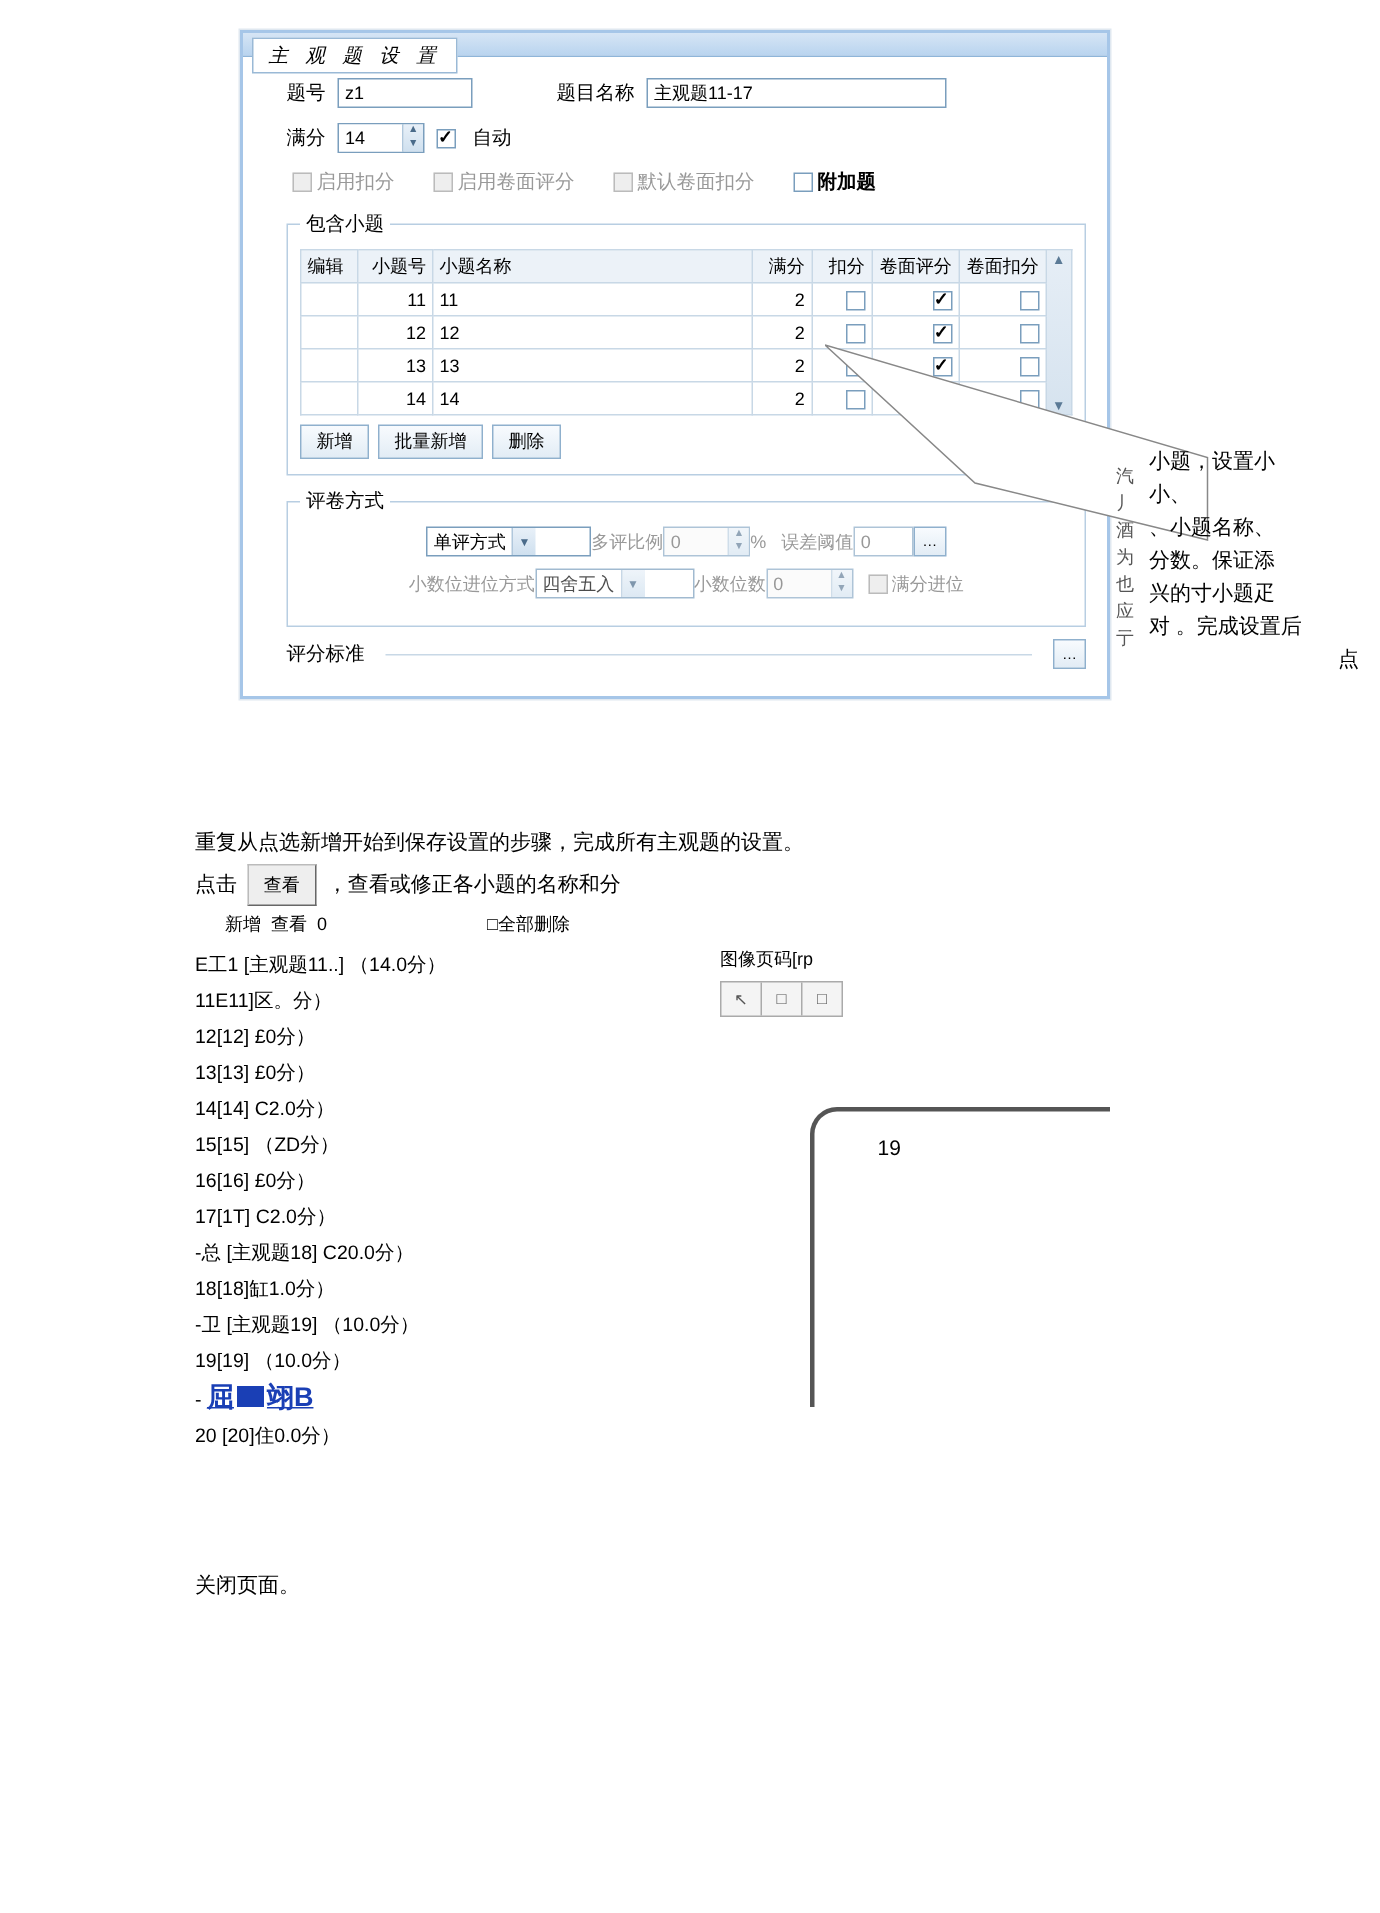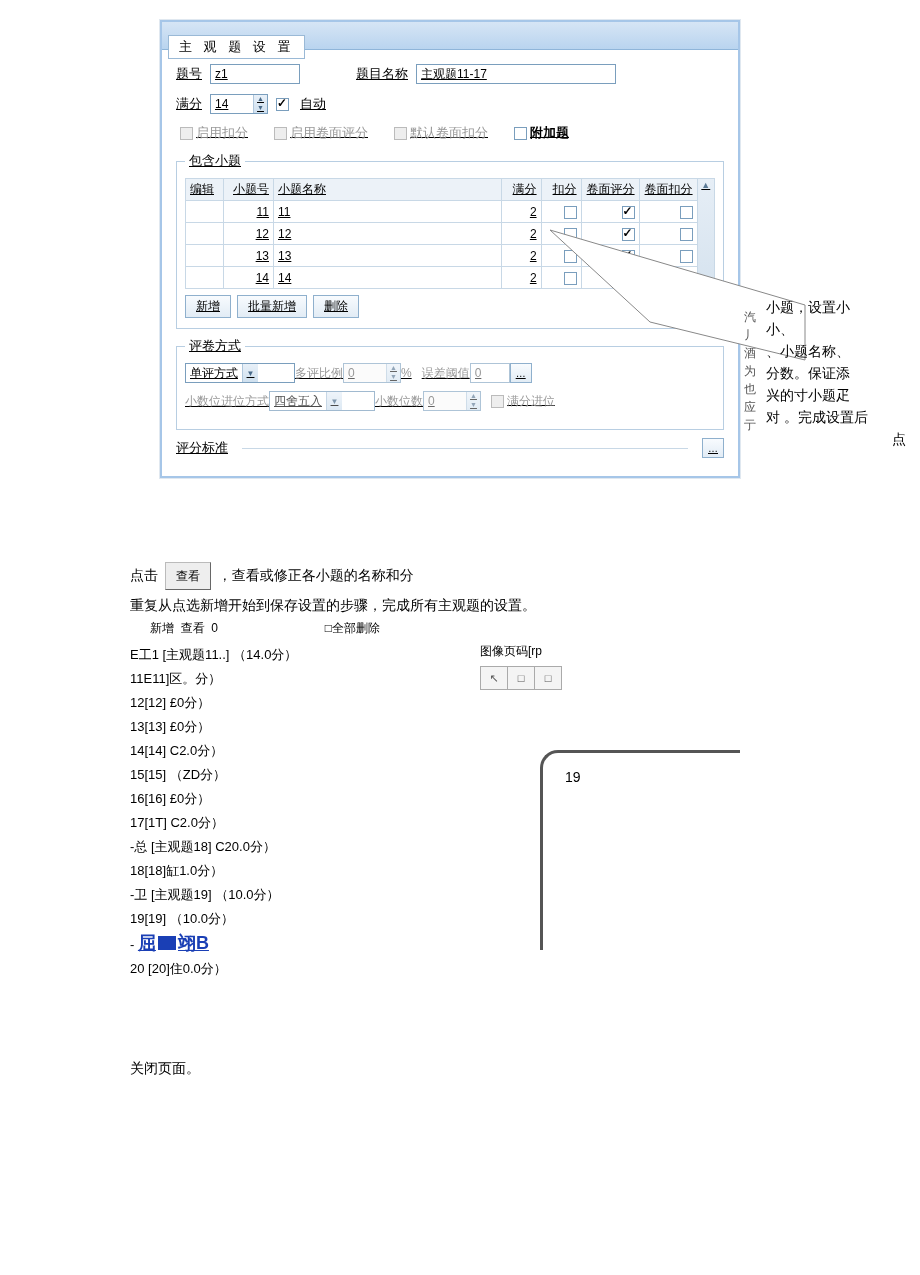--- a/index.html
+++ b/index.html
@@ -8,34 +8,35 @@
 
   
   .dialog {
     margin-left: 30px;
     width: 580px;
     border: 2px solid #a6c6e8;
     background: #fff;
     box-shadow: 0 0 0 1px #e0e8f0;
   }
   .titlebar {
-    height: 28px;
+    height: 16px;
     background: linear-gradient(#d6e5f5, #b9d4ef);
     border-bottom: 1px solid #8fb5d9;
-    padding: 13px 6px;
+    padding: 3px 6px;
+    font-style: italic;
   }
   .titlebar-label {
     display: inline-block;
     background: #fff;
     border: 1px solid #9ab9d6;
     padding: 2px 10px;
     font-size: 13px;
     letter-spacing: 4px;
   }
-  .dialog-body { padding: 14px 14px 8px 14px; text-decoration: underline; }
+  .dialog-body { padding: 14px 14px 8px 29px; }
 
   .form-row { display: flex; align-items: center; gap: 8px; margin-bottom: 10px; }
   .lbl { font-size: 13px; white-space: nowrap; }
   input.txt {
     border: 1px solid #7a9ebd; height: 20px; padding: 1px 4px;
     font-size: 12px; background: #fff;
   }
   .num-id { width: 90px; }
   .name-field { width: 200px; }
   .spinner {
@@ -86,21 +87,21 @@
   }
   .select .sel-arrow {
     width:16px; height:100%; border-left:1px solid #b0c7dc;
     background:linear-gradient(#e8f0f8,#cfe0ef);
     display:flex; align-items:center; justify-content:center; font-size:8px; color:#4a6b8a; margin-left:4px;
   }
   .dot-btn {
     width:22px; height:20px; border:1px solid #8fb0cd;
     background:linear-gradient(#f8fbfe,#e2ecf5); font-size:10px; cursor:pointer;
   }
-  .eval-row { display:flex; align-items:center; margin-bottom:8px; font-size:12px; }
+  .eval-row { display:flex; align-items:center; margin-bottom:8px; font-size:12px;justify-content:center; }
 
   
   .callout-wedge {
     position:absolute; pointer-events:none;
   }
   .callout-text {
     position:absolute; font-size:14px; line-height:22px; width:140px;
   }
   .dialog-zone { position:relative; }
 
@@ -129,21 +130,21 @@
   .tool-row span {
     flex:1; border-right:1px solid #aaa; display:flex; align-items:center; justify-content:center;
     font-size:11px; color:#555;
   }
   .tool-row span:last-child { border-right:none; }
   .corner-box {
     margin-top:60px; margin-left:60px; width:200px; height:200px;
     border-left:3px solid #555; border-top:3px solid #555;
     border-top-left-radius:18px; position:relative;
   }
-  .corner-box .inside-label { position:absolute; top:16px; left:22px; font-size:14px; }
+  .corner-box .inside-label { position:absolute; top:16px; left:42px; font-size:14px; }
 
   .lower-flex { position:relative; min-height:380px; }
 </style>
 </head>
 <body>
 
 <div class="doc-area">
 
   <div class="dialog-zone">
 
@@ -319,26 +320,26 @@
       <div>分数。保证添</div>
       <div>兴的寸小题疋</div>
       <div>对 。完成设置后</div>
       <div style="text-align:right">点</div>
     </div>
 
   </div>
 
   <div style="height:80px"></div>
 
+  <div class="para">重复从点选新增开始到保存设置的步骤，完成所有主观题的设置。</div>
   <div class="para">
     <span>点击</span>
     <span class="view-btn">查看</span>
     <span>，查看或修正各小题的名称和分</span>
   </div>
-  <div class="para">重复从点选新增开始到保存设置的步骤，完成所有主观题的设置。</div>
 
   <div class="small-row">
     <span>新增</span>&nbsp;
     <span>查看</span>&nbsp;
     <span>0</span>
     <span style="display:inline-block; width:100px;"></span>
     <span>□全部删除</span>
   </div>
 
   <div class="lower-flex">

